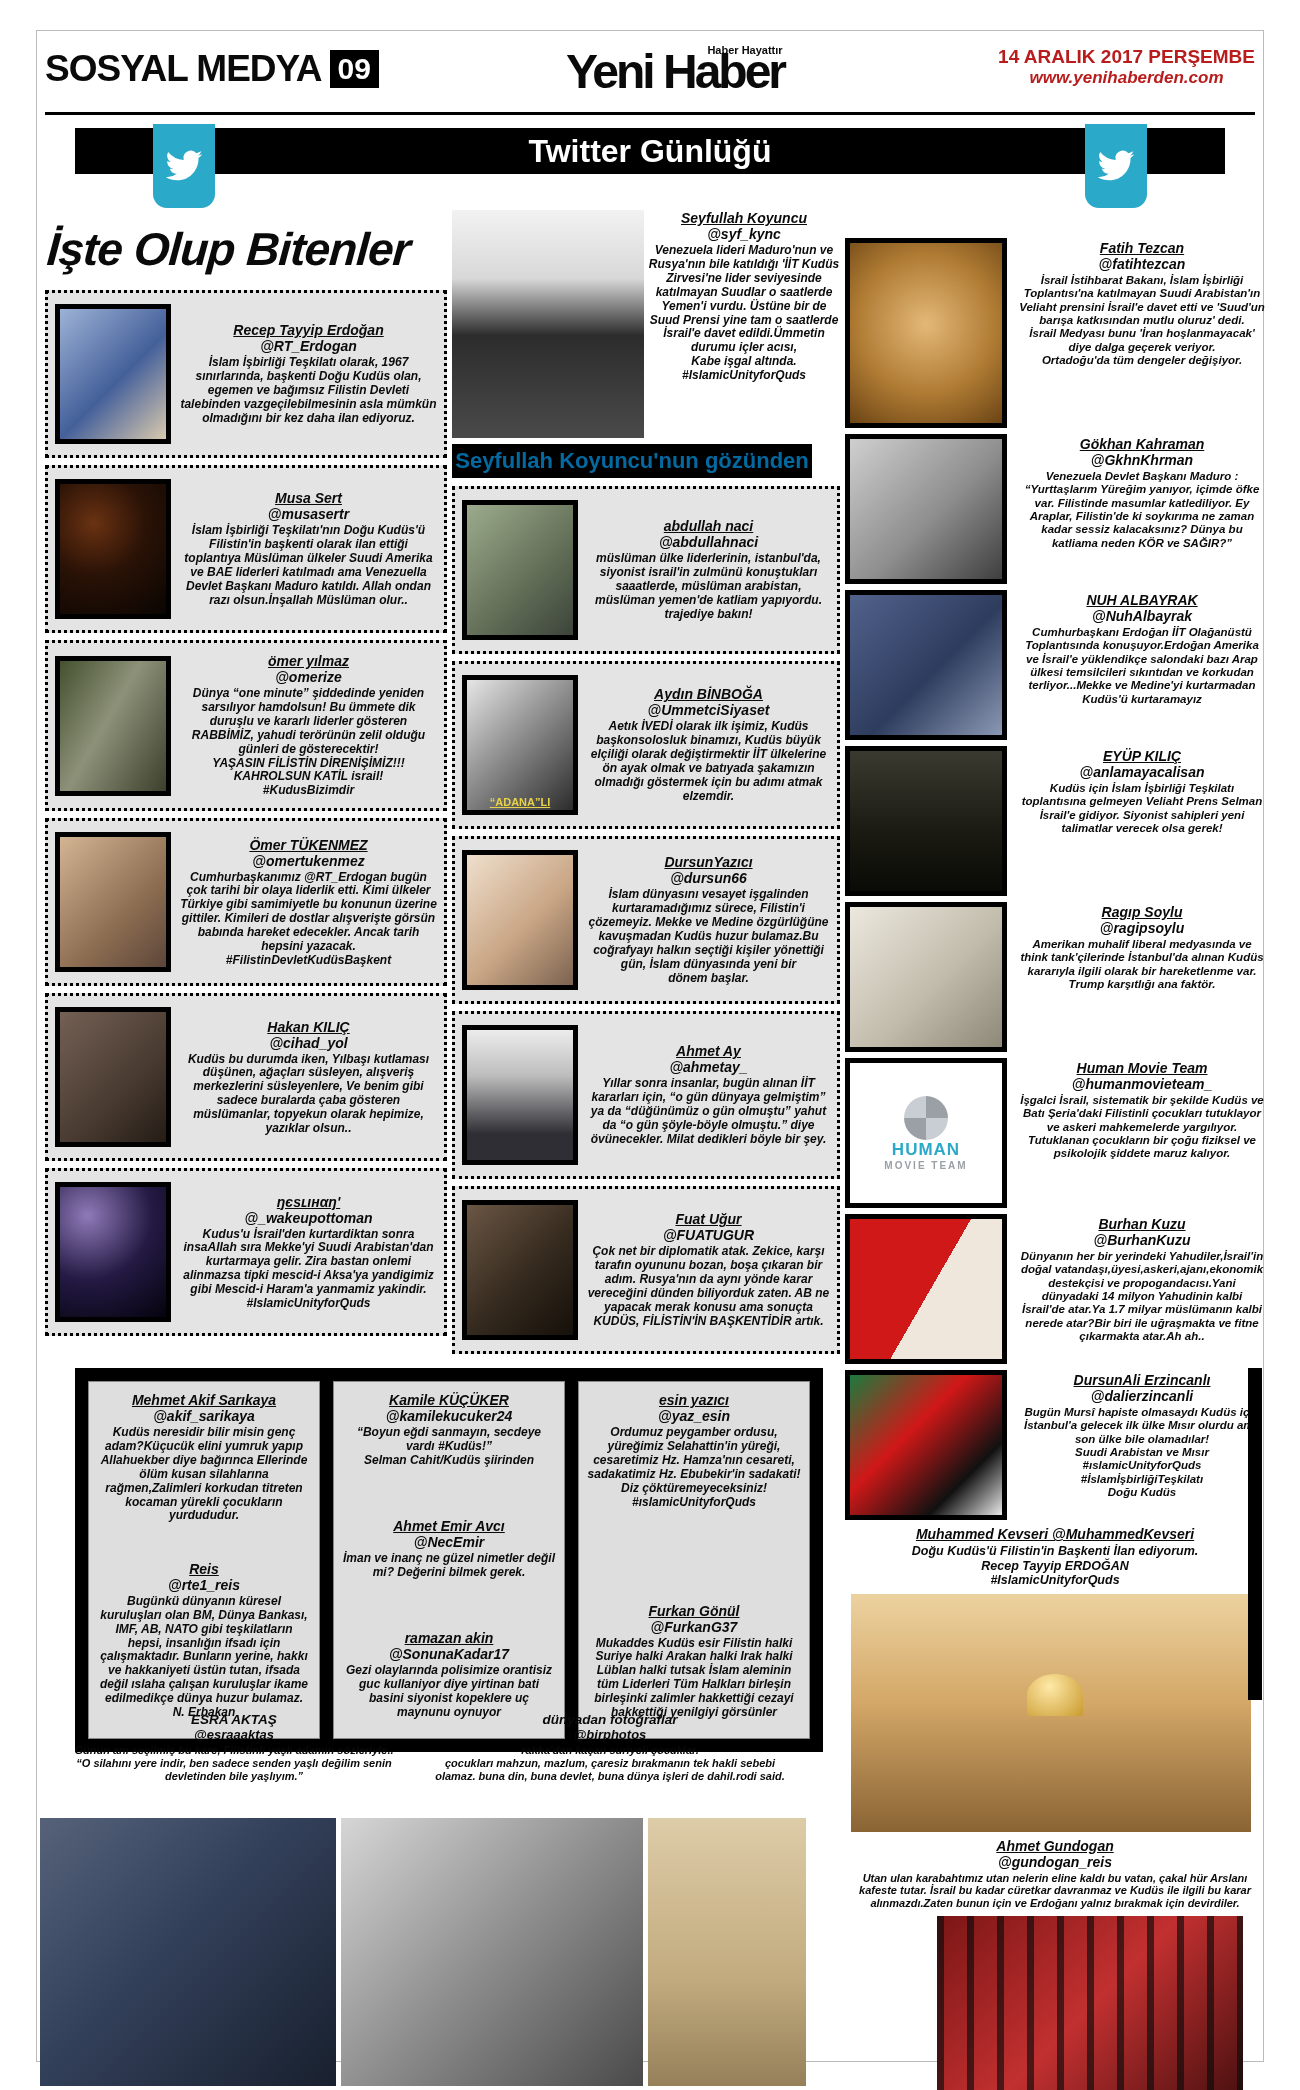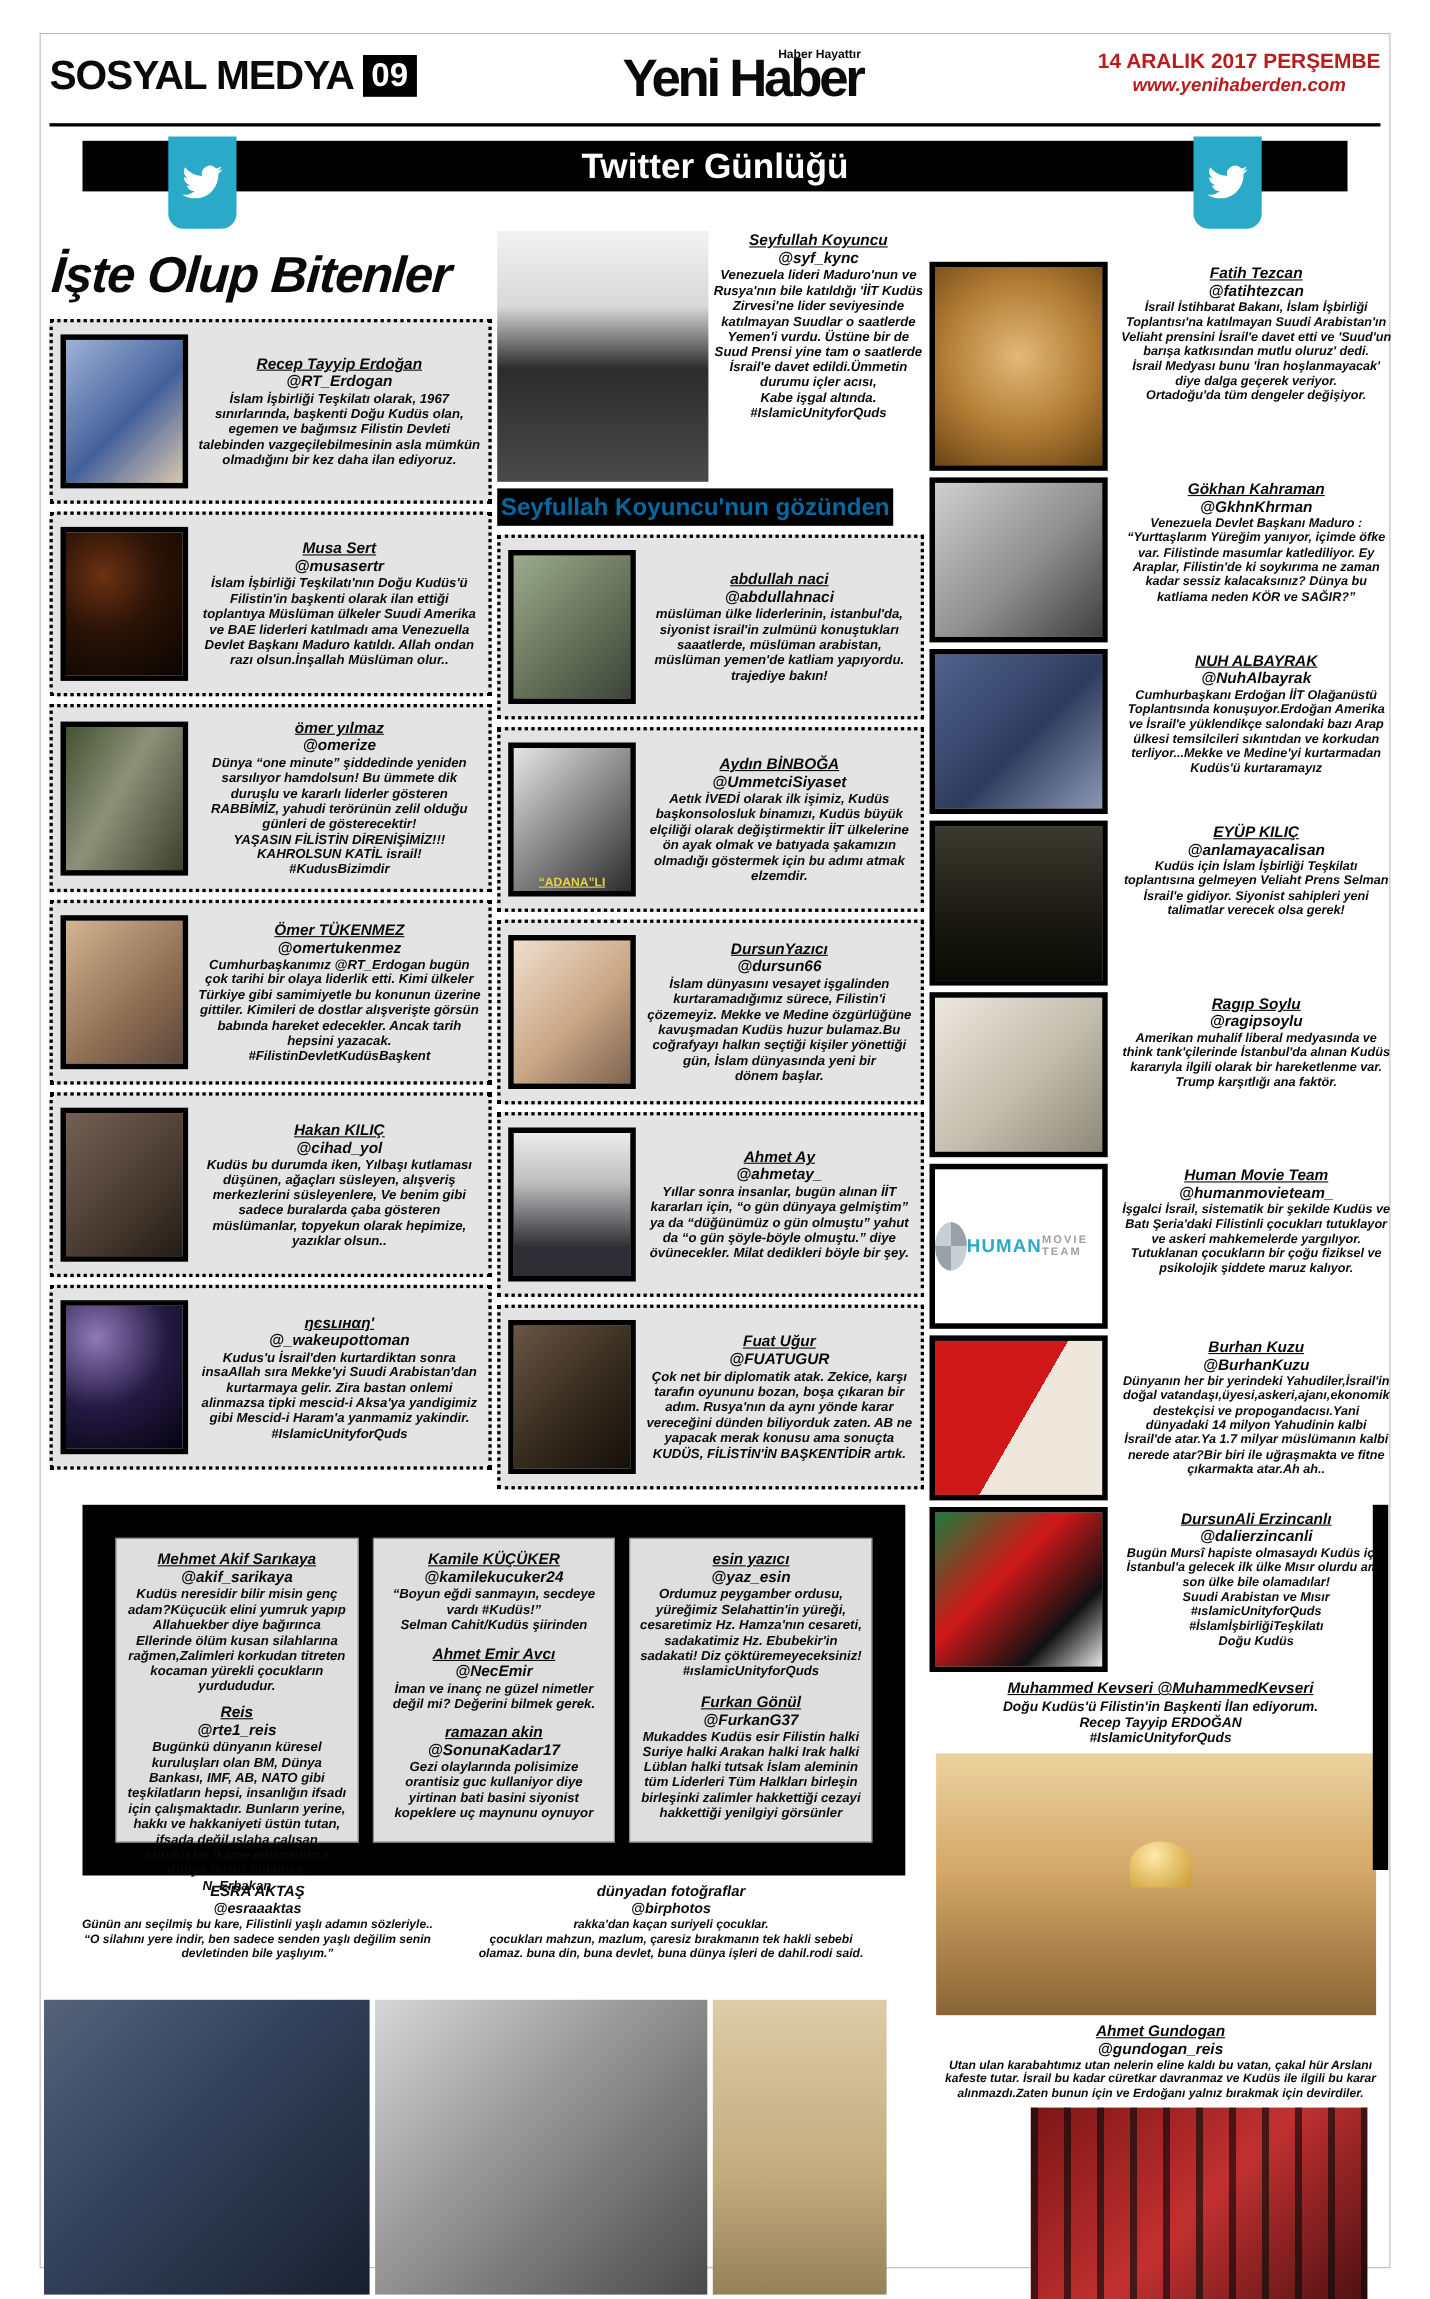--- a/index.html
+++ b/index.html
@@ -71,21 +71,21 @@
   .p-abdullahnaci{background:linear-gradient(135deg,#9cab8c 0%,#66725a 55%,#3c443a 100%);}
   .p-binboga{background:linear-gradient(135deg,#e6e6e6 0%,#9a9a9a 40%,#2c2c2c 100%);}
   .p-dursun{background:linear-gradient(135deg,#efdfcd 0%,#c9a685 55%,#7c6350 100%);}
   .p-ahmetay{background:linear-gradient(180deg,#ececec 0%,#bdbdbd 35%,#2e2e34 80%);}
   .p-fuatugur{background:linear-gradient(135deg,#6a5644 0%,#352a1e 55%,#15100a 100%);}
   .p-tezcan{background:radial-gradient(circle at 50% 45%,#e3b878 0%,#b07c34 55%,#6b4414 100%);}
   .p-gokhan{background:linear-gradient(135deg,#cfcfcf 0%,#8e8e8e 55%,#3f3f3f 100%);}
   .p-nuh{background:linear-gradient(135deg,#51628c 0%,#2e3c5e 55%,#8b98b4 100%);}
   .p-eyup{background:linear-gradient(180deg,#3a3a30 0%,#1c1c14 55%,#0a0a06 100%);}
   .p-ragip{background:linear-gradient(135deg,#ece8de 0%,#c2bcac 55%,#8e8878 100%);}
-  .p-human{background:#fff;display:flex;flex-direction:row;align-items:center;justify-content:center;}
+  .p-human{background:#fff;display:flex;flex-direction:column;align-items:center;justify-content:center;}
   .hm-swirl{width:44px;height:44px;border-radius:50%;
             background:conic-gradient(#9aa0a6 0 25%,#c9ced4 0 50%,#9aa0a6 0 75%,#c9ced4 0 100%);}
   .hm-t1{color:#2aa9c9;font-size:17px;font-weight:bold;letter-spacing:1px;}
   .hm-t2{color:#9aa0a6;font-size:10px;font-weight:bold;letter-spacing:2px;}
   .p-burhan{background:linear-gradient(120deg,#d01818 0 52%,#efe6dc 52% 100%);}
   .p-flags{background:linear-gradient(135deg,#1c7a3c 0%,#d01818 40%,#111 75%,#e8e8e8 100%);}
   .photo-label{position:absolute;left:0;right:0;bottom:2px;text-align:center;
                color:#e8d24a;font-size:11px;font-weight:bold;text-decoration:underline;}
 
   #jerusalem-photo{width:400px;height:238px;margin:2px 0 6px 6px;
@@ -93,22 +93,22 @@
   #jerusalem-dome{position:absolute;left:44%;top:34%;width:56px;height:42px;border-radius:50% 50% 8% 8%;
        background:radial-gradient(circle at 40% 30%,#ffe9a8,#c99a2e);}
   #gundogan-block{text-align:center;margin:4px 0 6px 0;}
   #gundogan-block .tc-text{font-size:11px;}
   #morsi-photo{width:306px;height:238px;margin-left:92px;position:relative;
        background:linear-gradient(135deg,#7c1616 0%,#c23030 45%,#2e0808 100%);}
   .bars{position:absolute;inset:0;
        background:repeating-linear-gradient(90deg,rgba(10,10,10,.65) 0 7px,transparent 7px 30px);}
 
   
-  #bottom-box{position:absolute;left:75px;top:1368px;width:748px;height:337px;background:#000;
-              display:flex;gap:13px;padding:30px;box-sizing:border-box;}
+  #bottom-box{position:absolute;left:75px;top:1368px;width:748px;height:384px;background:#000;
+              display:flex;gap:13px;padding:13px;box-sizing:border-box;}
   .bb-col{background:#dedede;border:1px solid #888;flex:1;padding:10px 8px;text-align:center;
           display:flex;flex-direction:column;justify-content:space-between;}
   .bb-item{margin-bottom:8px;}
   .bb-item .tc-text{font-size:12px;}
   #right-rule{position:absolute;left:1248px;top:1368px;width:14px;height:332px;background:#000;}
 
   
   .cap-block{position:absolute;text-align:center;}
   #cap-esra{left:58px;top:1712px;width:352px;}
   #cap-bir{left:430px;top:1712px;width:360px;}

